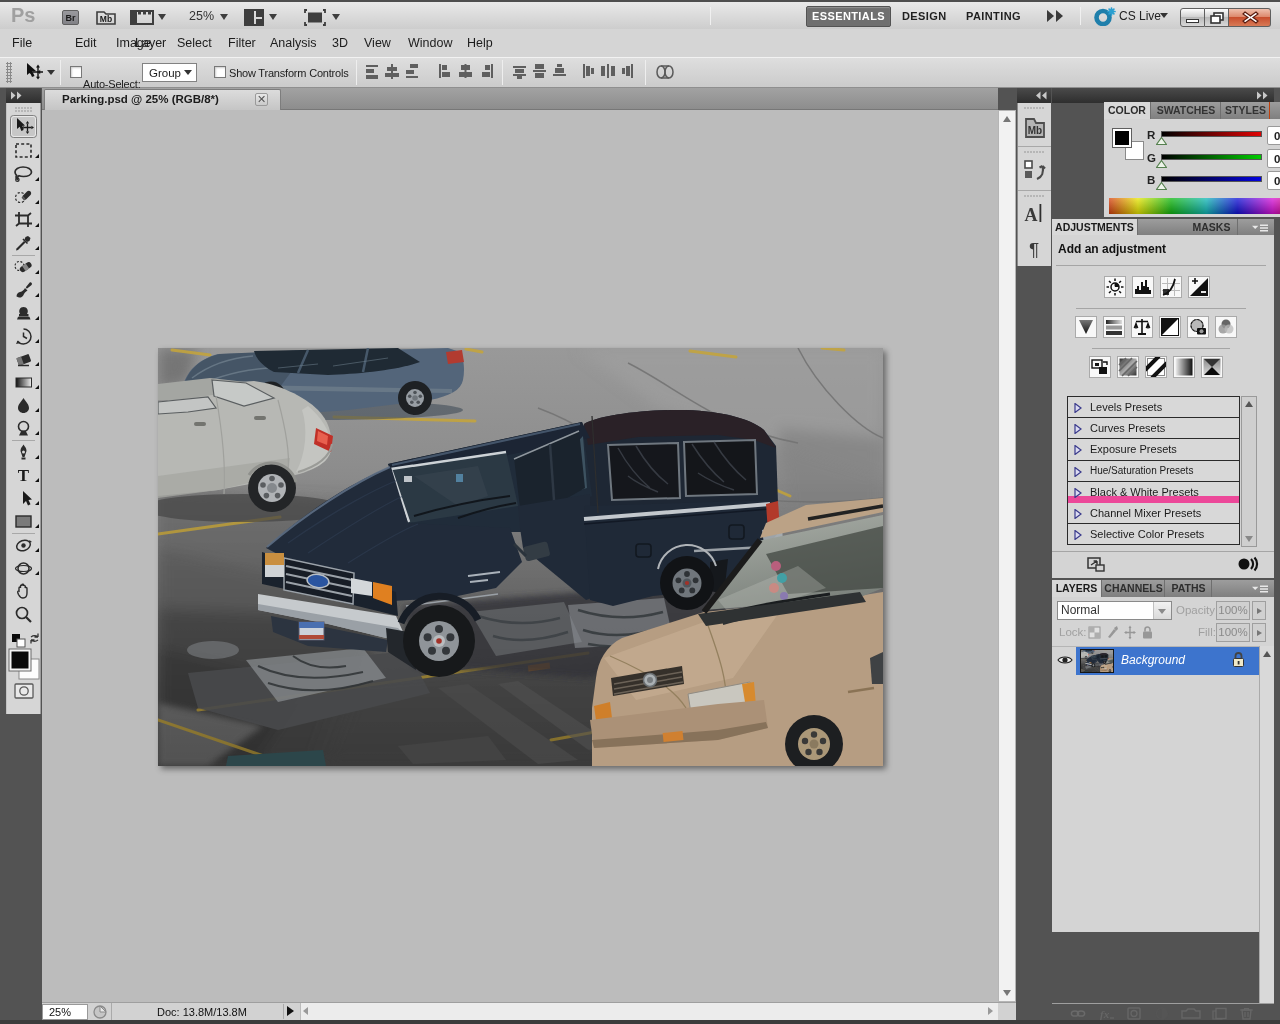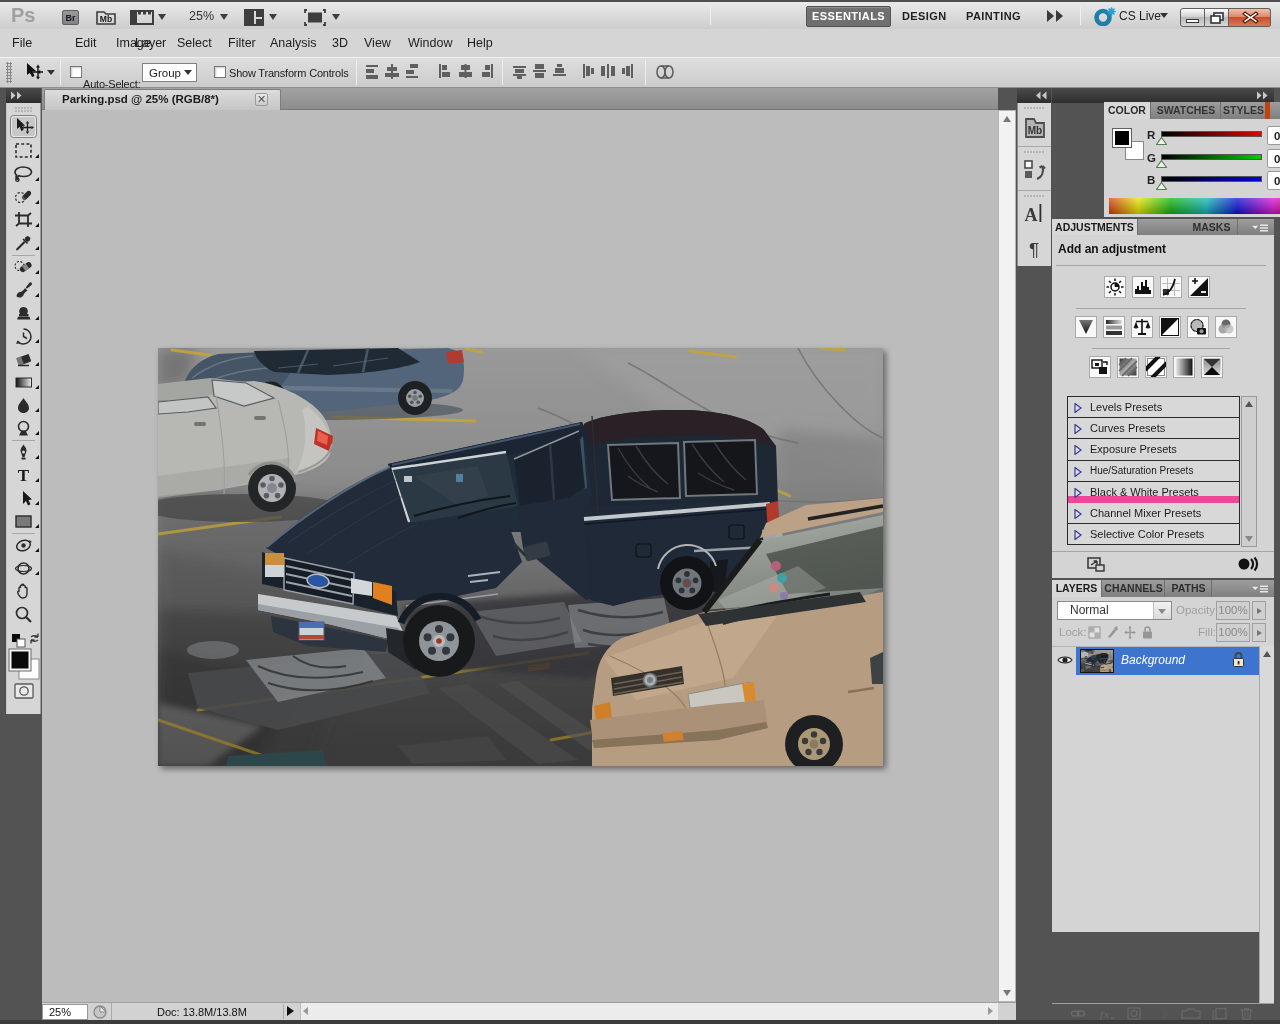--- a/index.html
+++ b/index.html
@@ -727,21 +727,21 @@
 <div class="abs" style="left:1052px;top:88px;width:222px;height:15px;background:linear-gradient(#4a4a4a,#2e2e2e);"></div>
 <svg class="abs" style="left:1256px;top:91px;" width="16" height="9" viewBox="0 0 16 9">
     <path d="M1 0.5 L5.5 4.5 L1 8.5 Z" fill="#c9c9c9"></path>
     <path d="M7 0.5 L11.5 4.5 L7 8.5 Z" fill="#c9c9c9"></path>
   </svg>
 
 <div id="colorpanel" class="abs" style="left:1104px;top:103px;width:222px;height:114px;background:#d4d4d4;">
   <div class="abs" style="left:0;top:-1px;width:222px;height:17px;background:linear-gradient(#9d9d9d,#7f7f7f);"></div>
   <div class="abs" style="left:0;top:-1px;width:47px;height:17px;background:#d8d8d8;border-right:1px solid #6f6f6f;font-size:10.5px;font-weight:bold;color:#2a2a2a;text-align:center;line-height:17px;">COLOR</div>
   <div class="abs" style="left:48px;top:-1px;width:69px;height:17px;border-right:1px solid #6f6f6f;font-size:10.5px;font-weight:bold;color:#333;text-align:center;line-height:17px;">SWATCHES</div>
-  <div class="abs" style="left:118px;top:-1px;width:48px;height:17px;border-right:5px solid #c2410c;font-size:10.5px;font-weight:bold;color:#333;text-align:center;line-height:17px;">STYLES</div>
+  <div class="abs" style="left:118px;top:-1px;width:48px;height:17px;border-right:1px solid #c2410c;font-size:10.5px;font-weight:bold;color:#333;text-align:center;line-height:17px;">STYLES</div>
   <svg class="abs" style="left:201px;top:4px;" width="16" height="9" viewBox="0 0 16 9">
       <path d="M0 2 L3 5.4 L6 2 Z" fill="#ededed"></path>
       <g stroke="#ededed" stroke-width="1.5">
         <path d="M7.5 1.6 L16 1.6 M7.5 4.6 L16 4.6 M7.5 7.6 L16 7.6"></path>
       </g>
     </svg>
 
   <div class="abs" style="left:21px;top:38px;width:19px;height:19px;background:#fff;border:1px solid #8a8a8a;"></div>
   <div class="abs" style="left:8px;top:25px;width:20px;height:20px;background:#000;border:1px solid #5f5f5f;box-shadow:inset 0 0 0 2px #fff;"></div>
 
@@ -966,21 +966,21 @@
   <div class="abs" style="left:0;top:0;width:50px;height:17px;background:#d8d8d8;border-right:1px solid #6f6f6f;font-size:10.5px;font-weight:bold;color:#1a1a1a;text-align:center;line-height:17px;">LAYERS</div>
   <div class="abs" style="left:51px;top:0;width:62px;height:17px;border-right:1px solid #6f6f6f;font-size:10.5px;font-weight:bold;color:#2e2e2e;text-align:center;line-height:17px;">CHANNELS</div>
   <div class="abs" style="left:114px;top:0;width:46px;height:17px;border-right:1px solid #6f6f6f;font-size:10.5px;font-weight:bold;color:#2e2e2e;text-align:center;line-height:17px;">PATHS</div>
   <svg class="abs" style="left:200px;top:5px;" width="16" height="8" viewBox="0 0 16 8">
       <path d="M0 1 L4 5 L8 1 Z" fill="#e8e8e8" transform="translate(0,1) scale(0.8)"></path>
       <g stroke="#e8e8e8" stroke-width="1.4">
         <path d="M8 1.2 L16 1.2 M8 4 L16 4 M8 6.8 L16 6.8"></path>
       </g>
     </svg>
 
-  <div class="abs" style="left:5px;top:21px;width:115px;height:19px;background:#fff;border:1px solid #8a8a8a;font-size:12px;color:#333;line-height:17px;padding-left:12px;">Normal</div>
+  <div class="abs" style="left:5px;top:21px;width:115px;height:19px;background:#fff;border:1px solid #8a8a8a;font-size:12px;color:#333;line-height:17px;padding-left:3px;">Normal</div>
   <div class="abs" style="left:101px;top:22px;width:18px;height:17px;background:linear-gradient(#f2f2f2,#dadada);border-left:1px solid #c0c0c0;"></div>
   <div class="abs" style="left:106px;top:29px;width:0;height:0;border-left:4.5px solid transparent;border-right:4.5px solid transparent;border-top:5.5px solid #8a8a8a;"></div>
   <div class="abs" style="left:124px;top:24px;font-size:11.5px;color:#a0a0a0;">Opacity:</div>
   <div class="abs" style="left:164px;top:21px;width:34px;height:19px;background:#d0d0d0;border:1px solid #9f9f9f;font-size:11.5px;color:#8a8a8a;line-height:17px;text-align:center;">100%</div>
   <div class="abs" style="left:200px;top:21px;width:14px;height:19px;background:#d0d0d0;border:1px solid #9f9f9f;">
       <div style="margin:6px 0 0 4px;width:0;height:0;border-top:3.5px solid transparent;border-bottom:3.5px solid transparent;border-left:5px solid #777;"></div>
     </div>
 
   <div class="abs" style="left:7px;top:46px;font-size:11.5px;color:#a0a0a0;">Lock:</div>
   <svg class="abs" style="left:36px;top:45px;" width="64" height="15" viewBox="0 0 64 15">

